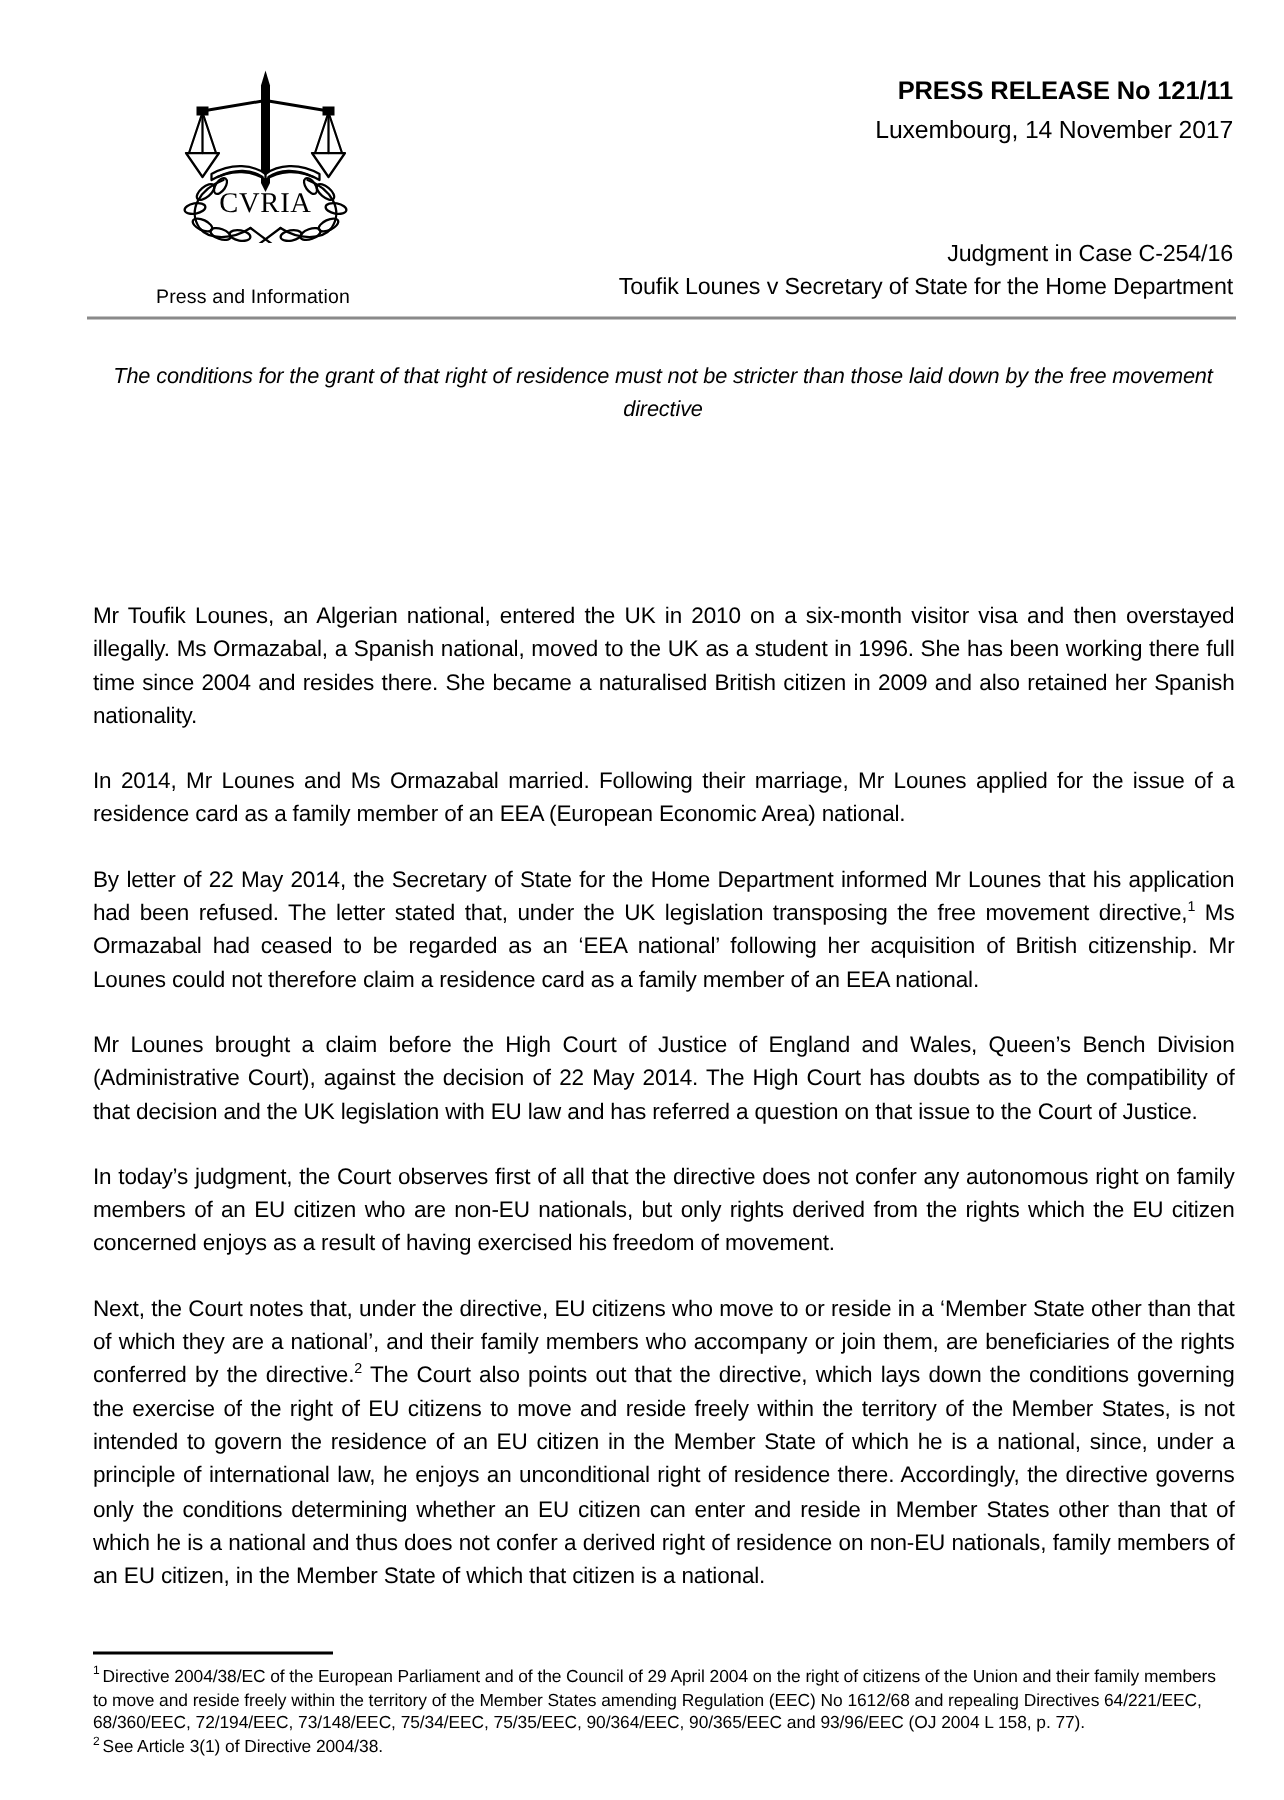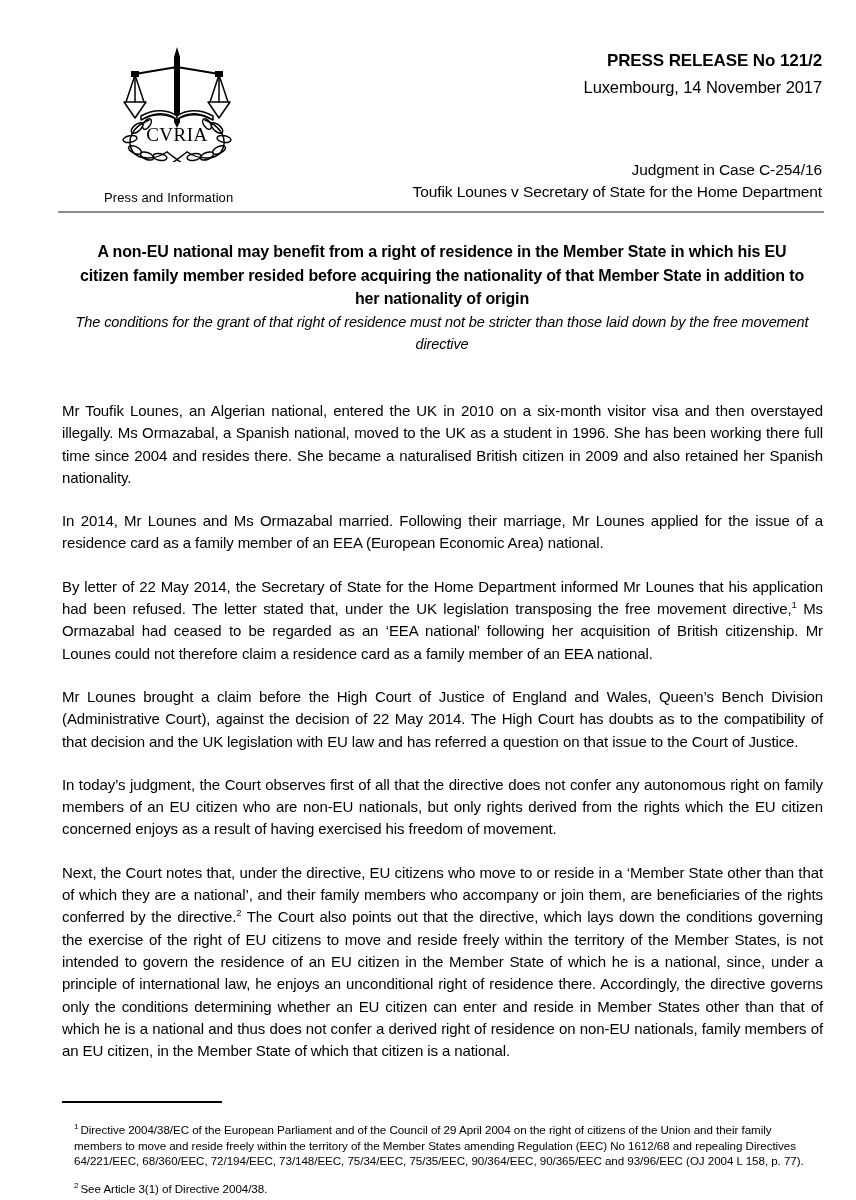--- a/index.html
+++ b/index.html
@@ -168,21 +168,21 @@
     height: 2px;
     background: #000000;
   }
   .footnotes {
     position: absolute;
     left: 62px;
     top: 1110px;
     width: 761px;
   }
   .fn {
-    margin: 12px;
+    margin: 0;
     font-size: 11.6px;
     line-height: 15.6px;
     text-align: left;
     letter-spacing: -0.05px;
   }
   .fn sup {
     font-size: 8px;
     vertical-align: super;
     line-height: 0;
     margin-right: 2px;
@@ -241,35 +241,34 @@
 
           <path d="M46 108 L62 120"></path>
           <path d="M66 108 L50 120"></path>
         </g>
         <text x="56" y="97" text-anchor="middle" font-family="Liberation Serif, serif" font-size="19" letter-spacing="0.5" fill="#000">CVRIA</text>
       </svg>
       <div class="press-info">Press and Information</div>
     </div>
 
     <div class="header-right">
-      <div class="hr-line2">PRESS RELEASE No 121/2</div>
+      <div class="hr-line2">PRESS RELEASE No 121/11</div>
       <div class="hr-line3">Luxembourg, 14 November 2017</div>
     </div>
 
     <div class="header-case">
       <div class="hc-line1">Judgment in Case C-254/16</div>
       <div class="hc-line2">Toufik Lounes v Secretary of State for the Home Department</div>
     </div>
 
   </div>
 
   <div class="rule-main"></div>
 
   <div class="title-block">
-    <h1 class="doc-title">A non-EU national may benefit from a right of residence in the Member State in which his EU citizen family member resided before acquiring the nationality of that Member State in addition to her nationality of origin</h1>
     <div class="subtitle-wrap">
       <p class="doc-subtitle">The conditions for the grant of that right of residence must not be stricter than those laid down by the free movement directive</p>
     </div>
   </div>
 
   <div class="body-block">
 
     <p class="para">Mr Toufik Lounes, an Algerian national, entered the UK in 2010 on a six-month visitor visa and then overstayed illegally. Ms Ormazabal, a Spanish national, moved to the UK as a student in 1996. She has been working there full time since 2004 and resides there. She became a naturalised British citizen in 2009 and also retained her Spanish nationality.</p>
 
     <p class="para">In 2014, Mr Lounes and Ms Ormazabal married. Following their marriage, Mr Lounes applied for the issue of a residence card as a family member of an EEA (European Economic Area) national.</p>

